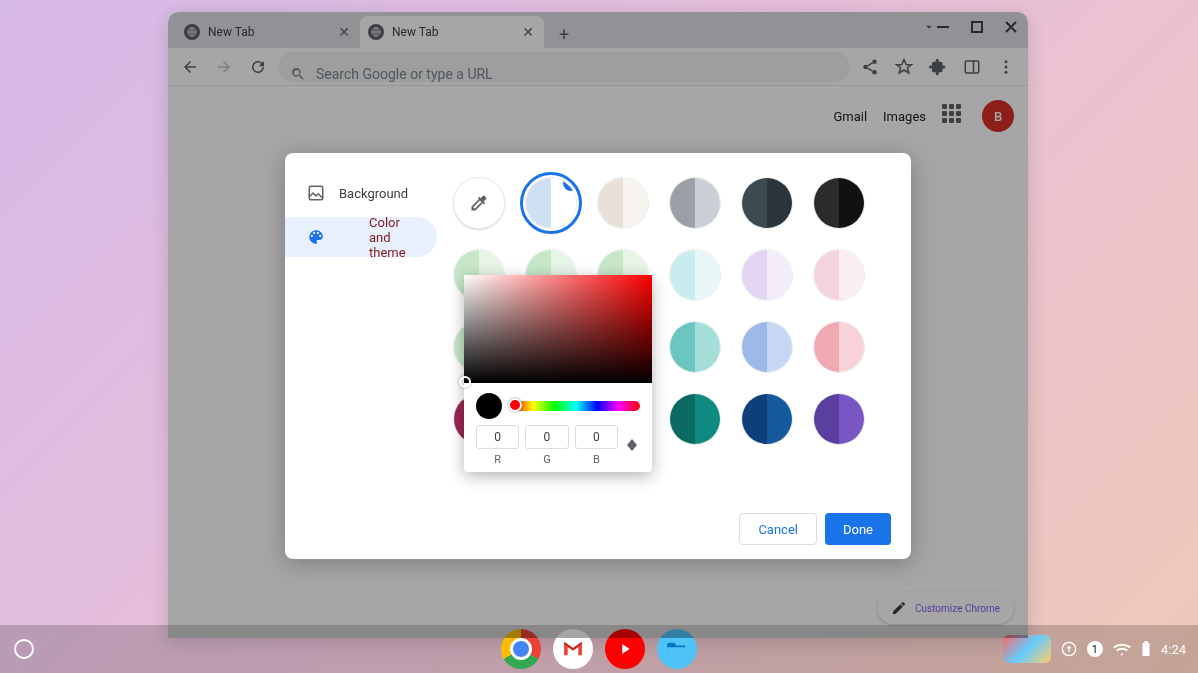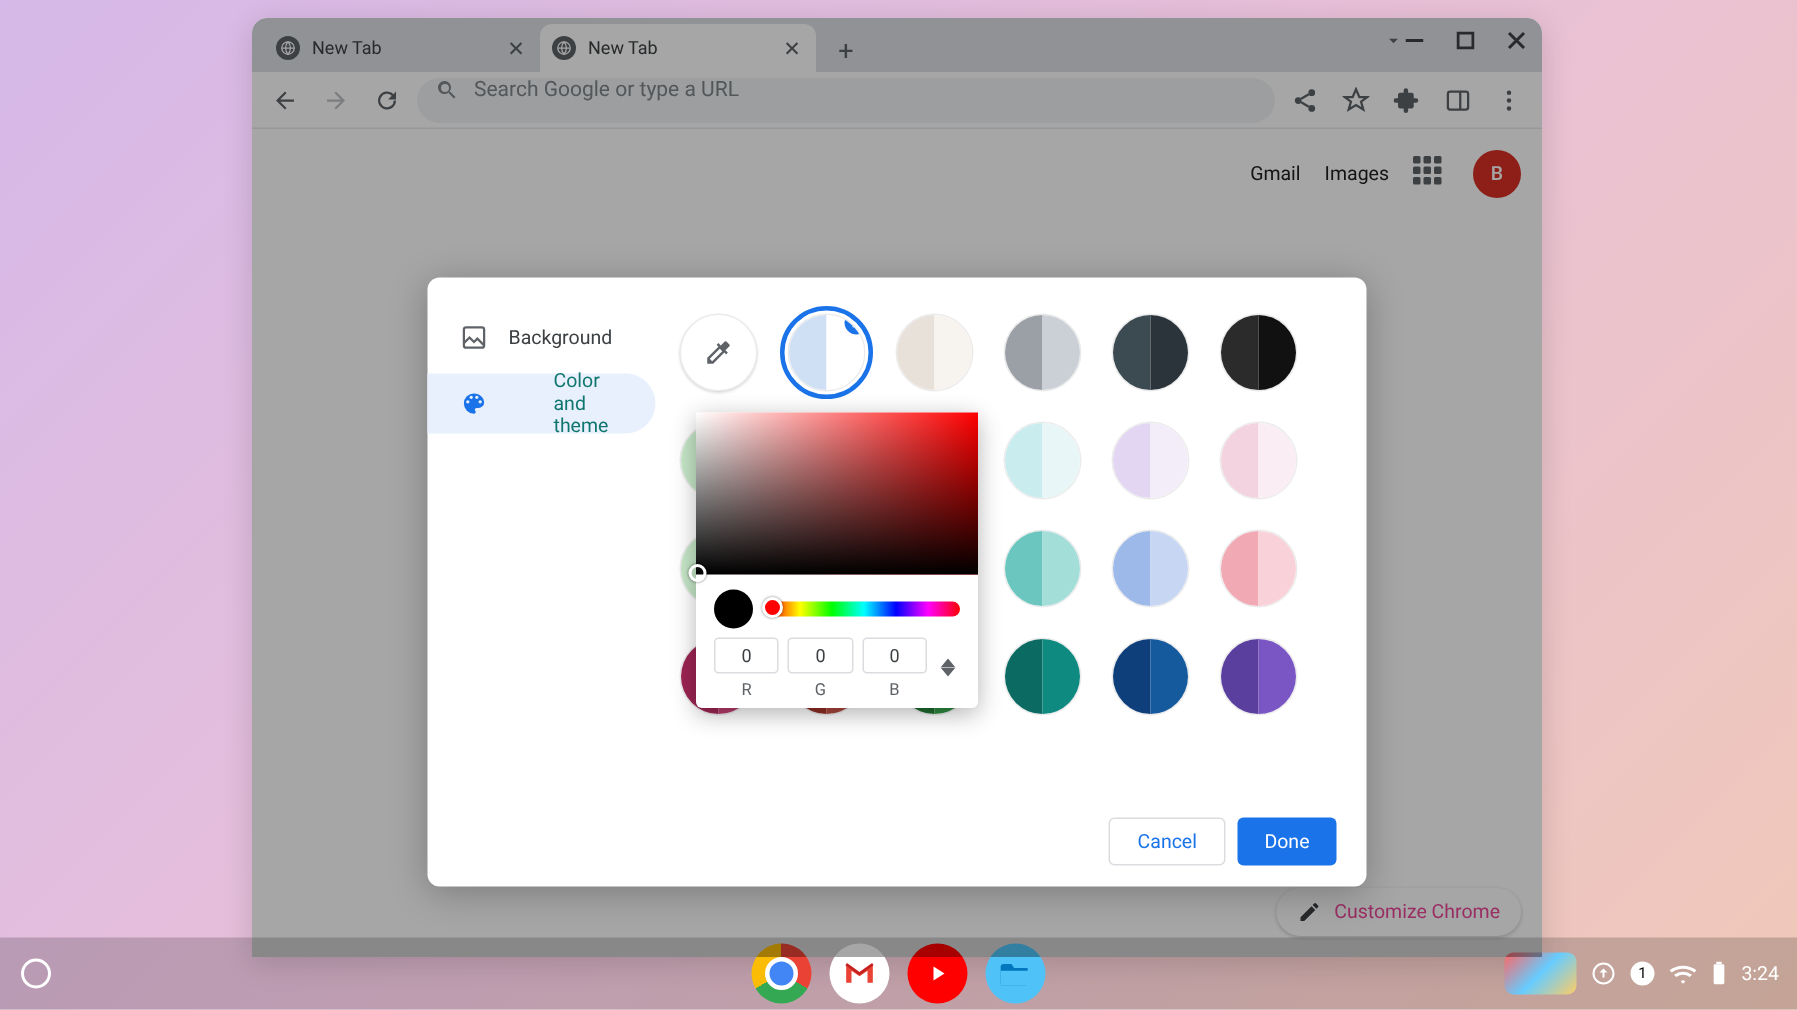--- a/index.html
+++ b/index.html
@@ -26,40 +26,40 @@
 .tab .favicon svg { width:10px;height:10px;fill:#fff; }
 .tab .close { margin-left: auto; width: 16px; height: 16px; display: flex; align-items:center; justify-content:center; color:#5f6368; font-size:14px; }
 .new-tab-btn { width: 28px; height: 28px; margin-left: 6px; display:flex;align-items:center;justify-content:center; color:#5f6368; font-size:18px; }
 .window-controls { position: absolute; right: 6px; top: 4px; display: flex; gap: 12px; align-items:center; }
 .window-controls .wc { width: 22px; height: 22px; display:flex;align-items:center;justify-content:center; color:#3c4043; }
 .tab-search { position:absolute; right: 92px; top:8px; color:#5f6368; }
 
 
 .toolbar { height: 38px; background: #fff; display:flex; align-items:center; padding: 0 8px; gap: 6px; border-bottom: 1px solid #e8eaed; }
 .tb-btn { width: 28px; height: 28px; display:flex; align-items:center; justify-content:center; color:#5f6368; border-radius:50%; }
-.omnibox { flex:1; height:30px; background:#f1f3f4; border-radius:15px; display:flex; align-items:flex-start; padding:0 12px; gap:10px; font-size:14px; color:#80868b; }
+.omnibox { flex:1; height:30px; background:#f1f3f4; border-radius:15px; display:flex; align-items:flex-end; padding:0 12px; gap:10px; font-size:14px; color:#80868b; }
 .tb-right { display:flex; gap:6px; align-items:center; }
 
 
 .ntp { position:absolute; top:74px; left:0; right:0; bottom:0; background:#fff; }
 .ntp-top { position:absolute; top:14px; right:14px; display:flex; gap:16px; align-items:center; font-size:13px; color:#202124;margin-left:24px; }
 .ntp-avatar { width:32px;height:32px;border-radius:50%; background:#d93025; color:#fff; display:flex;align-items:center;justify-content:center; font-weight:500; }
 .ntp-apps { width:24px;height:24px; display:grid; grid-template-columns:repeat(3,5px); grid-template-rows:repeat(3,5px); gap:2px; }
 .ntp-apps span { background:#5f6368; border-radius:1px; }
-.customize-chrome { position:absolute; right:14px; bottom:14px; height:32px; padding:0 14px; border-radius:16px; background:#fff; box-shadow:0 1px 3px rgba(0,0,0,0.2); display:flex;align-items:center;gap:8px; font-size:13px; color:#ec4899; }
+.customize-chrome { position:absolute; right:14px; bottom:14px; height:32px; padding:0 14px; border-radius:16px; background:#fff; box-shadow:0 1px 3px rgba(0,0,0,0.2); display:flex;align-items:center;gap:8px; font-size:10px; color:#8b5cf6; }
 
 
 .modal {
   position:absolute; left:285px; top:153px; width:626px; height:406px;
   background:#fff; border-radius:8px; box-shadow:0 4px 24px rgba(0,0,0,0.25);
-  z-index:10; display:flex; overflow:visible;margin-top:32px;
+  z-index:10; display:flex; overflow:visible;
 }
 .modal-left { width:160px; padding:20px 8px 8px 8px; }
 .modal-item { height:40px; border-radius:0 20px 20px 0; display:flex; align-items:center; gap:14px; padding:0 14px; font-size:13px; color:#3c4043; margin-bottom:4px; margin-left:-8px; padding-left:22px; }
-.modal-item.active { background:#e8f0fe; color:#0f766e;gap:44px; }
+.modal-item.active { background:#e8f0fe; color:#7f1d1d;gap:44px; }
 .modal-item .mi-icon { width:18px;height:18px; display:flex;align-items:center;justify-content:center; }
 .modal-item.active .mi-icon { color:#1a73e8; }
 
 .modal-main { flex:1; padding:24px 24px 16px 8px; position:relative; }
 .modal-title { font-size:15px; color:#202124; margin-bottom:18px; margin-left:2px; }
 
 .swatch-grid { display:grid; grid-template-columns:repeat(6, 52px); gap:20px 20px; }
 .swatch { width:52px; height:52px; border-radius:50%; position:relative; overflow:hidden; border:1px solid rgba(0,0,0,0.08); }
 .swatch .half-l { position:absolute; left:0; top:0; bottom:0; width:50%; }
 .swatch .half-r { position:absolute; right:0; top:0; bottom:0; width:50%; }
@@ -435,15 +435,15 @@
         <path d="M12 7l-4 4h3v5h2v-5h3z"></path>
       </svg>
     <div class="shelf-badge">1</div>
     <svg width="18" height="14" viewBox="0 0 24 18" fill="#fff">
         <path d="M12 18l-2-2a3 3 0 014 0l-2 2zm-6-6l-2-2a14 14 0 0116 0l-2 2a11 11 0 00-12 0zm-4-4L0 6a20 20 0 0124 0l-2 2a17 17 0 00-20 0z"></path>
       </svg>
     <svg width="10" height="16" viewBox="0 0 10 18" fill="#fff">
         <rect x="1" y="2" width="8" height="15" rx="1"></rect>
         <rect x="3" y="0" width="4" height="2"></rect>
       </svg>
-    <span>3:24</span>
+    <span>4:24</span>
   </div>
 </div>
 
 </body></html>

